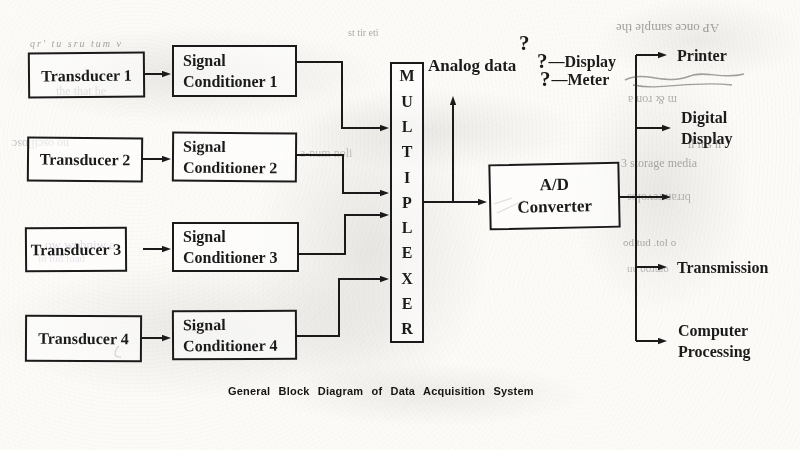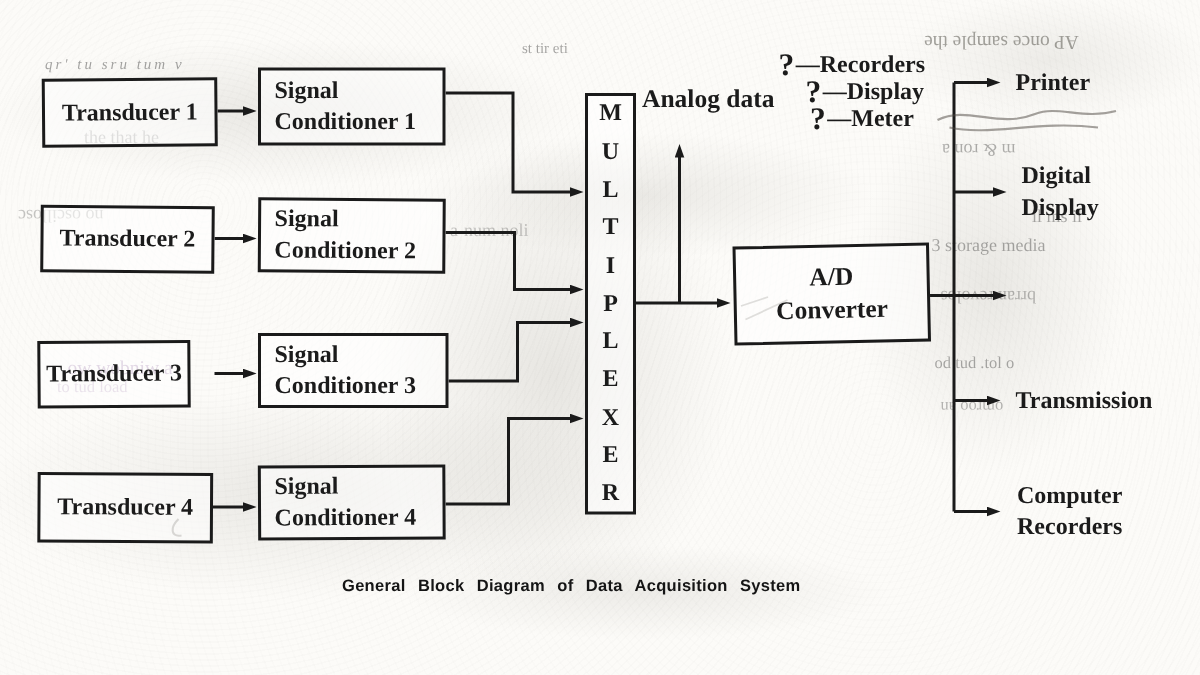--- a/index.html
+++ b/index.html
@@ -175,32 +175,31 @@
     </div>
 
   <div class="box adc">
       <span class="pre">A/D
 Converter</span>
     </div>
 
   <span class="lbl analog">Analog data</span>
   <div class="tap tap0">
     <span class="q">?</span>
-    <span class="t">—Recorders</span>
   </div>
   <div class="tap tap1">
     <span class="q">?</span>
     <span class="t">—Display</span>
   </div>
   <div class="tap tap2">
     <span class="q">?</span>
     <span class="t">—Meter</span>
   </div>
 
   <span class="lbl out0">Printer</span>
   <span class="lbl out1">Digital
 Display</span>
   <span class="lbl out3">Transmission</span>
   <span class="lbl out4">Computer
-Recorders</span>
+Processing</span>
 
   <div class="caption">General Block Diagram of Data Acquisition System</div>
 </div>
 
 </body></html>

